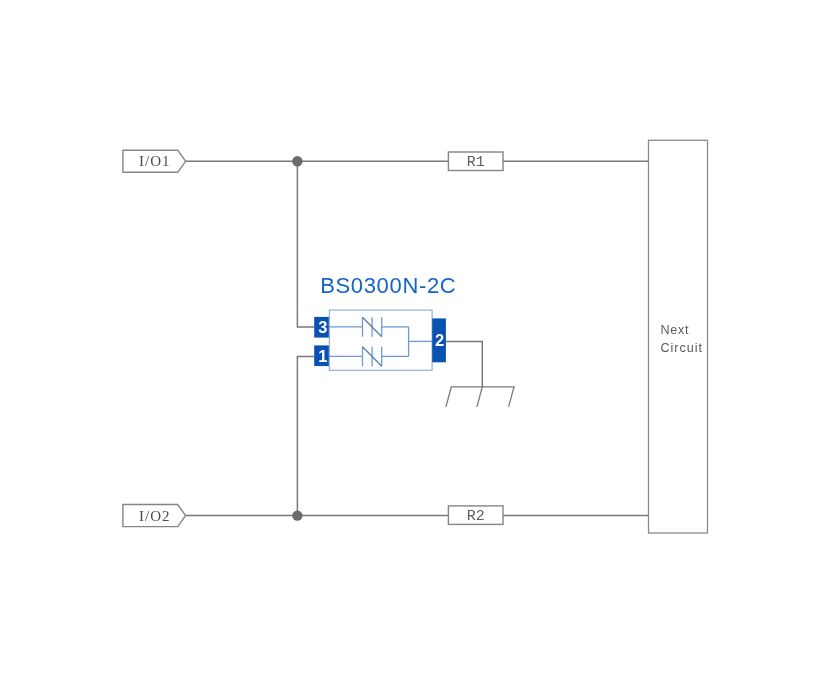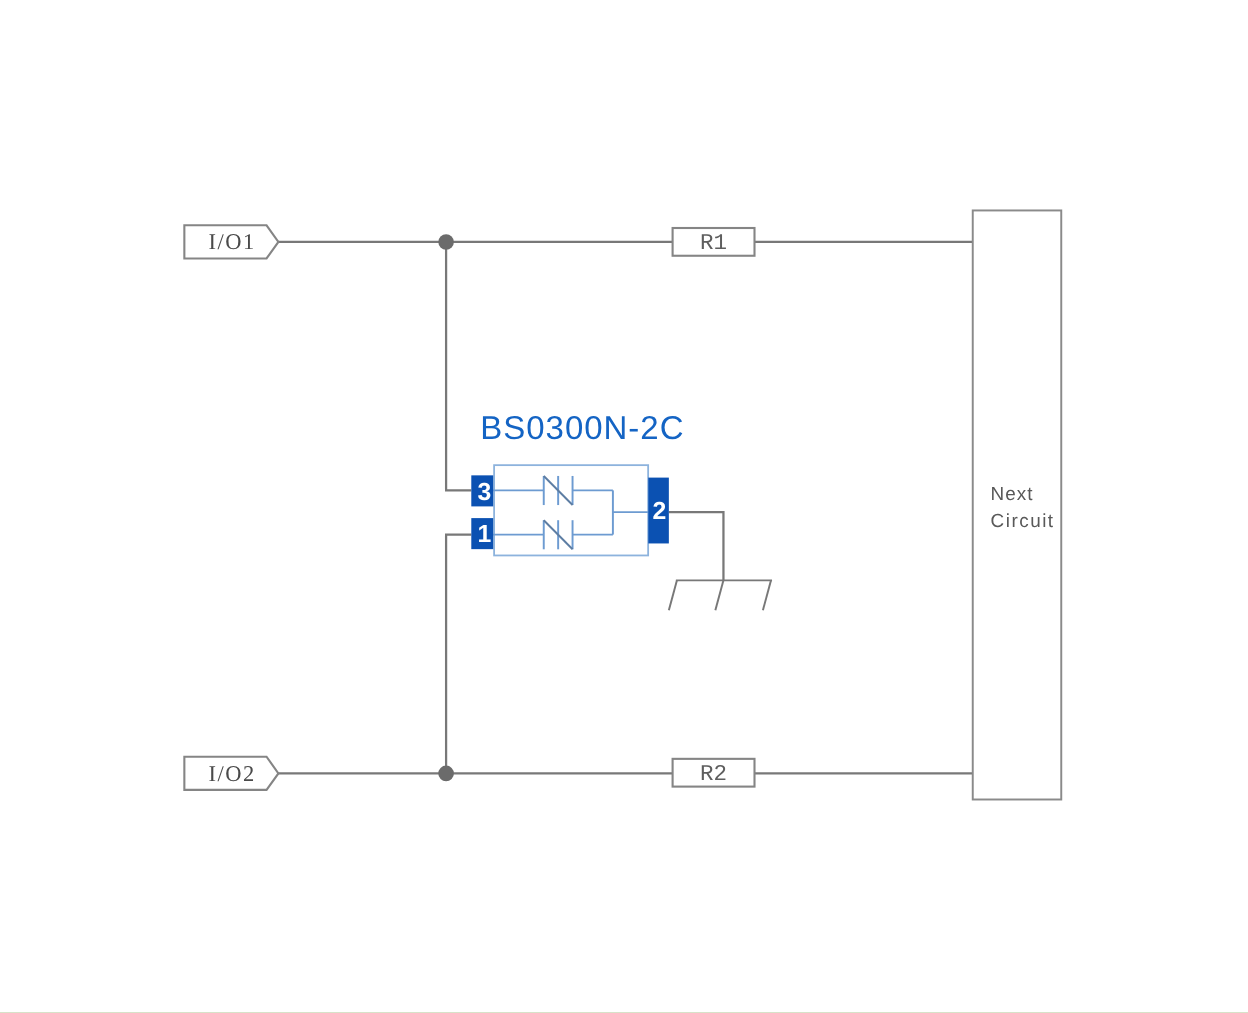--- a/index.html
+++ b/index.html
@@ -1,16 +1,16 @@
 <!DOCTYPE html>
 <html><head>
 <meta charset="utf-8">
 <style>
   html,body{margin:0;padding:0;background:#ffffff;}
-  .stage{position:relative;width:832px;height:675px;background:#4d7c0f;overflow:hidden;}
+  .stage{position:relative;width:832px;height:675px;background:#0ea5e9;overflow:hidden;}
 </style>
 </head>
 <body>
 <div class="stage">
 <svg style="font-family:&quot;Liberation Sans&quot;,sans-serif" width="832" height="675" viewBox="0 0 832 675">
 
   <rect x="0" y="0" width="832" height="675" fill="#ffffff"></rect>
 
   <path d="M185.1 161.3 H648.5" stroke="#787878" stroke-width="1.5" fill="none"></path>
 

